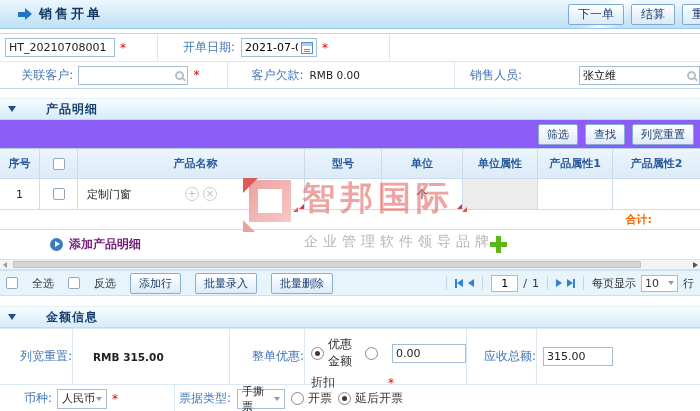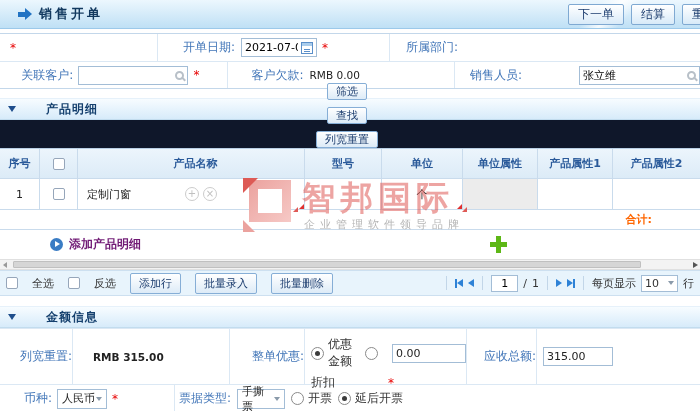--- a/index.html
+++ b/index.html
@@ -45,21 +45,21 @@
 
   
   .sec-bar { height:22px; background:linear-gradient(#f7fcff,#d7ebfa); border-top:1px solid #e6f1fa;
              border-bottom:1px solid #c2dcee; display:flex; align-items:center; padding-left:8px;gap:24px; }
   .sec-tri { width:0; height:0; border-left:4px solid transparent; border-right:4px solid transparent;
              border-top:6px solid #1f4e8c; margin-right:6px; }
   .sec-title { color:#15406e; font-weight:bold; font-size:12px; letter-spacing:1px; }
   .gap9 { height:9px; } .gap10 { height:10px; }
 
   
-  .grid-actions { height:28px; display:flex; justify-content:flex-end; align-items:center; gap:7px; padding-right:6px; background:#0f172a;flex-direction:column; }
+  .grid-actions { height:28px; display:flex; justify-content:flex-end; align-items:center; gap:7px; padding-right:6px; background:#8b5cf6; }
   .btn2 { height:21px; padding:0 8px; background:linear-gradient(#ffffff,#ddebf7); border:1px solid #86aed6;
           border-radius:2px; color:#1b3c6e; font-size:11px; font-family:inherit; white-space:nowrap; cursor:pointer; }
   .grid { border-top:1px solid #b9cfe4; }
   .g-header { display:flex; height:30px; background:linear-gradient(#ecf5fc,#dcebf7); color:#2a5a9a; font-weight:bold; font-size:11px; border-bottom:1px solid #c9dbec; }
   .g-row { display:flex; height:30px; background:#fff; font-size:11px; color:#222; }
   .gc { display:flex; align-items:center; justify-content:center; border-right:1px solid #c9dbec; position:relative; }
   .gc:last-child { border-right:none; }
   .c-idx{width:40px}.c-cb{width:38px}.c-name{width:227px;justify-content:flex-start;padding-left:9px}
   .c-model{width:77px}.c-unit{width:81px}.c-uattr{width:75px}.c-a1{width:75px}.c-a2{flex:1}
   .g-row .c-uattr { background:#ececec; }
@@ -132,21 +132,21 @@
   
   .wm { position:absolute; left:240px; top:176px; width:270px; height:56px; pointer-events:none; z-index:5; }
   .wm-logo { position:absolute; left:3px; top:2px; width:46px; height:50px; }
   .wm-frame { position:absolute; left:6px; top:2px; width:42px; height:42px; background:linear-gradient(135deg,#eba29e,#f6c9c6); }
   .wm-frame::after { content:""; position:absolute; left:9px; top:9px; right:9px; bottom:9px; background:#fff; }
   .wm-fold { position:absolute; left:0; top:0; width:0; height:0; border-top:15px solid #dd5a55; border-right:15px solid transparent; }
   .wm-foot { position:absolute; left:0; bottom:-4px; width:0; height:0; border-bottom:12px solid #eba29e; border-right:12px solid transparent; }
   .wm-brand { position:absolute; left:62px; top:0; font-size:33px; font-weight:bold; color:rgba(223,90,86,.55); letter-spacing:5px; white-space:nowrap; }
   .wm-q1 { position:absolute; left:53px; top:31px; width:0; height:0; border-left:5px solid transparent; border-bottom:5px solid #df5a56; }
   .wm-q2 { position:absolute; left:222px; top:31px; width:0; height:0; border-left:5px solid transparent; border-bottom:5px solid #df5a56; }
-  .wm-slogan { position:absolute; left:64px; top:41px; font-size:11px; color:#b5b5b5; letter-spacing:5px; white-space:nowrap; }
+  .wm-slogan { position:absolute; left:64px; top:57px; font-size:14px; color:#b5b5b5; letter-spacing:5px; white-space:nowrap; }
 </style>
 </head>
 <body>
 
 <div class="page">
 
   <div class="topbar">
     <span class="arrow-icon">
         <span class="shaft"></span>
         <span class="head"></span>
@@ -155,31 +155,31 @@
     <div class="topbar-buttons">
       <button class="btn">下一单</button>
       <button class="btn">结算</button>
       <button class="btn">重填</button>
     </div>
   </div>
 
   <div class="form-box">
     <div class="form-row">
       <div class="fc ff1">
+        <input class="tin in-orderno" value="HT_20210708001" style="">
         <span class="req">*</span>
       </div>
       <div class="fc flbl fl2">开单日期:</div>
       <div class="fc ff2">
         <span class="combo w-date">
           <input value="2021-07-08" style="">
           <span class="cal"></span>
         </span>
         <span class="req">*</span>
       </div>
-      <div class="fc flbl fl3">所属部门:</div>
       <div class="fc ff3">
         <span class="plain-val"></span>
       </div>
     </div>
     <div class="form-row">
       <div class="fc flbl fl1">关联客户:</div>
       <div class="fc ff1">
         <span class="combo w-cust">
           <input value="" style="">
           <span class="mag"></span>

